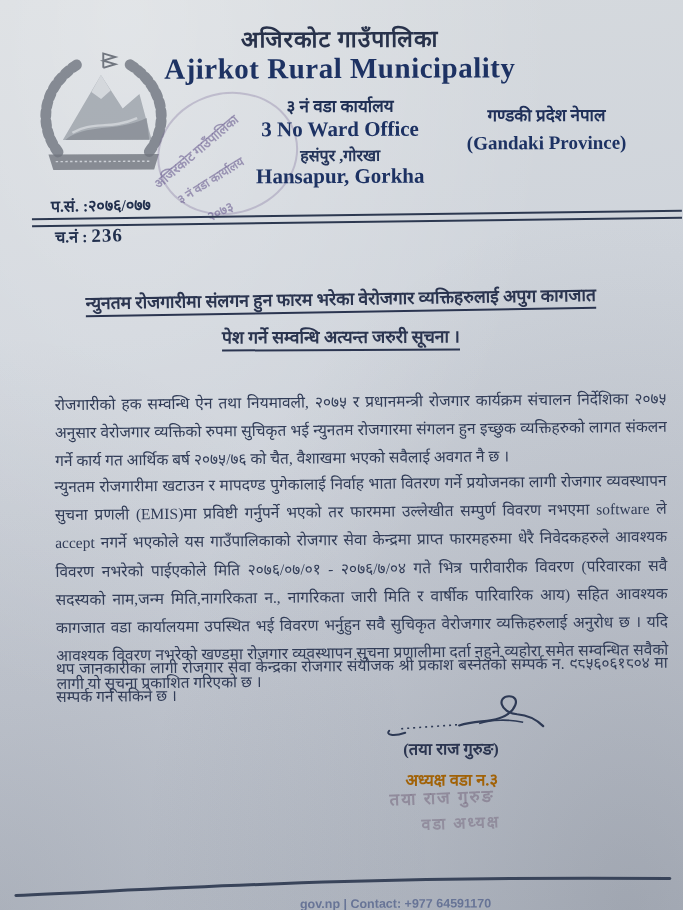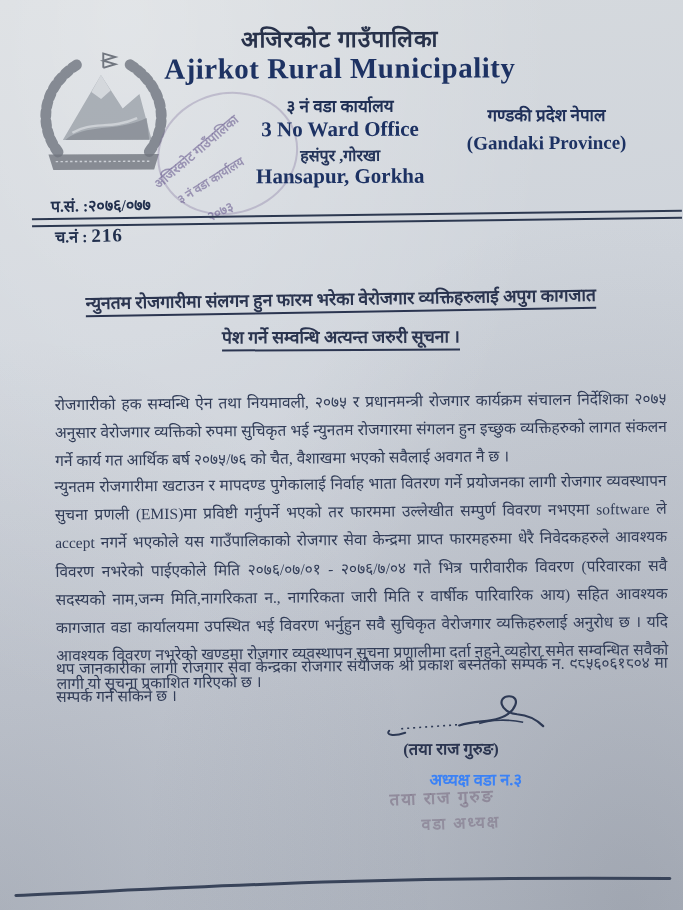--- a/index.html
+++ b/index.html
@@ -53,21 +53,21 @@
 
   
   .para{left:55px;width:612px;text-align:justify;font-size:15.5px;line-height:1.82;color:#313c57;transform:rotate(-0.35deg);}
   .p1{top:388px;}
   .p2{top:470px;}
   .p3{top:652px;}
 
   
   .sig-svg{left:382px;top:693px;width:170px;height:48px;}
   .sig-name{left:402px;top:737px;font-size:16.5px;color:#2b3550;font-weight:bold;}
-  .sig-title{left:428px;top:768px;font-size:16.5px;color:#3b82f6;font-weight:bold;text-align:right;}
+  .sig-title{left:404px;top:768px;font-size:16.5px;color:#a16207;font-weight:bold;text-align:right;}
   .sig-stamp1{left:388px;top:786px;font-size:17px;color:rgba(118,104,126,0.55);font-weight:bold;transform:rotate(-2deg);letter-spacing:2px;}
   .sig-stamp2{left:420px;top:812px;font-size:16px;color:rgba(118,104,126,0.50);font-weight:bold;transform:rotate(-2deg);letter-spacing:2px;}
 
   
   .foot-line{left:12px;top:868px;width:660px;height:30px;}
   .foot-text{left:298px;top:897px;font-size:12.5px;color:#51608a;font-family:"Liberation Sans","DejaVu Sans",sans-serif;font-weight:bold;opacity:0.75;}
 </style>
 </head>
 <body>
 
@@ -105,21 +105,21 @@
 
   <div class="abs province">
     <div class="l1 np">गण्डकी प्रदेश नेपाल</div>
     <div class="l2">(Gandaki Province)</div>
   </div>
 
   <div class="abs refline np">प.सं. :२०७६/०७७</div>
   <div class="abs rule"></div>
   <div class="abs dispatch np">
     <span>च.नं :</span>
-    <b>216</b>
+    <b>236</b>
   </div>
 
   <div class="abs center subj1 np">
     <span>न्युनतम रोजगारीमा संलगन हुन फारम भरेका वेरोजगार व्यक्तिहरुलाई अपुग  कागजात</span>
   </div>
   <div class="abs center subj2 np">
     <span>पेश गर्ने सम्वन्धि अत्यन्त जरुरी सूचना ।</span>
   </div>
 
   <div class="abs para p1 np">रोजगारीको हक सम्वन्धि ऐन तथा नियमावली, २०७५ र प्रधानमन्त्री रोजगार कार्यक्रम संचालन निर्देशिका २०७५ अनुसार वेरोजगार व्यक्तिको रुपमा सुचिकृत भई न्युनतम रोजगारमा संगलन हुन इच्छुक व्यक्तिहरुको लागत संकलन गर्ने कार्य गत आर्थिक बर्ष २०७५/७६ को चैत, वैशाखमा भएको सवैलाई अवगत नै छ ।</div>
@@ -133,14 +133,15 @@
     <path d="M96 31 C108 27 126 27 140 30" fill="none" stroke="#2e3a55" stroke-width="1.6"></path>
   </svg>
   <div class="abs sig-name np">(तया राज गुरुङ)</div>
   <div class="abs sig-title np">अध्यक्ष वडा न.३</div>
   <div class="abs sig-stamp1 np">तया राज गुरुङ</div>
   <div class="abs sig-stamp2 np">वडा अध्यक्ष</div>
 
   <svg class="abs foot-line" viewBox="0 0 660 30">
     <path d="M2 26 C160 20 340 8 656 12" fill="none" stroke="#39445a" stroke-width="3" stroke-linecap="round"></path>
   </svg>
+  <div class="abs foot-text">gov.np | Contact: +977 64591170</div>
 
 </div>
 
 </body></html>

